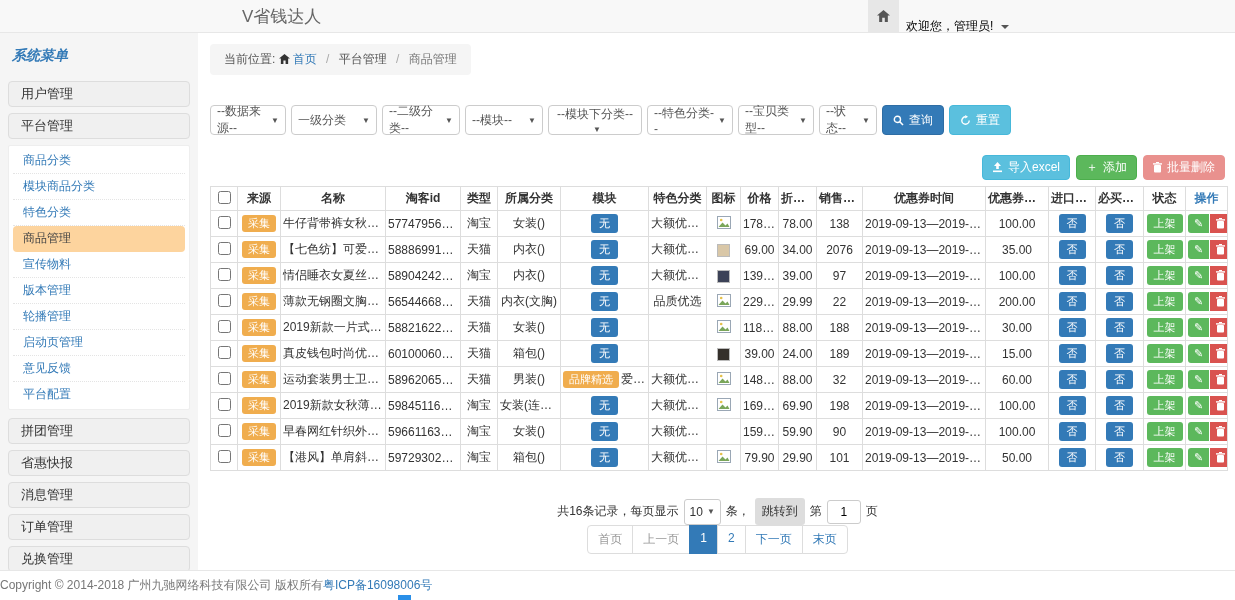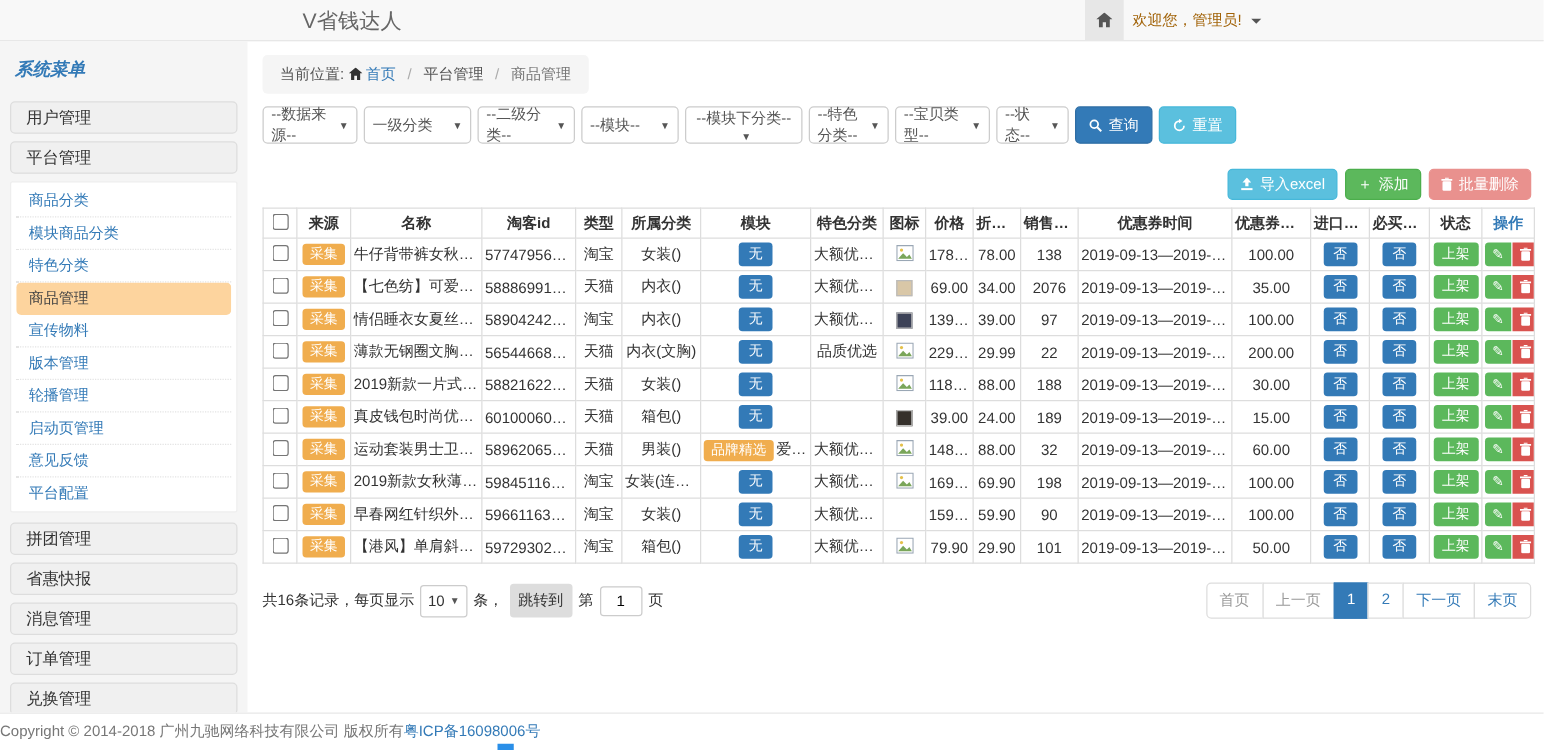--- a/index.html
+++ b/index.html
@@ -8,22 +8,22 @@
     font-family: "Liberation Sans", "DejaVu Sans", sans-serif;
     font-size: 12px; color: #333; background: #fff; position: relative;
   }
   
   .topbar { position: absolute; top: 0; left: 0; right: 0; height: 33px;
     background: #f8f8f8; border-bottom: 1px solid #e7e7e7; }
   .brand { position: absolute; left: 242px; top: 0; line-height: 33px;
     font-size: 17px; color: #666; }
   .home-btn { position: absolute; left: 868px; top: 0; width: 31px; height: 32px;
     background: #e7e7e7; display: flex; align-items: center; justify-content: center; cursor: pointer; }
-  .user-menu { position: absolute; left: 906px; top: 0; line-height: 32px;
-    color: #a16207; cursor: pointer; }
+  .user-menu { position: absolute; left: 906px; top: 10px; line-height: 32px;
+    color: #000000; cursor: pointer; }
   .caret { display: inline-block; width: 0; height: 0; margin-left: 4px; vertical-align: middle;
     border-left: 4px solid transparent; border-right: 4px solid transparent; border-top: 4px solid #555; }
   
   .sidebar { position: absolute; left: 0; top: 33px; width: 198px; height: 537px;
     background: #f5f5f5; padding: 6px 8px; overflow: hidden; }
   .side-title { color: #337ab7; font-weight: bold; font-size: 14px; margin: 8px 0 16px 4px; font-style: italic; }
   .side-header { background: #f0f0f0; border: 1px solid #ddd; border-radius: 4px;
     padding: 5px 12px; line-height: 14px; font-size: 13px; color: #333;
     margin-bottom: 6px; cursor: pointer; }
   .side-sub { background: #fff; border: 1px solid #eee; border-radius: 2px; margin-bottom: 8px; padding: 2px 4px; }
@@ -73,21 +73,21 @@
   .tag-blue { background: #337ab7; padding: 4px 8px; cursor: pointer; }
   .tag-green { background: #5cb85c; padding: 4px 7px; cursor: pointer; }
   .module-extra { margin-left: 2px; }
   .icon-photo { display: inline-block; width: 13px; height: 13px; border: 1px solid #bbb; vertical-align: middle; }
   .btn-pair { display: inline-flex; gap: 1px; }
   .mini-btn { width: 21px; height: 19px; display: inline-flex; align-items: center;
     justify-content: center; color: #fff; cursor: pointer; font-size: 11px; }
   .mini-edit { background: #5cb85c; border-radius: 3px 0 0 3px; }
   .mini-del  { background: #d9534f; border-radius: 0 3px 3px 0; }
   
-  .pag-row { margin-top: 15px; display: flex; justify-content: space-between; align-items: center; }
+  .pag-row { margin-top: 27px; display: flex; justify-content: space-between; align-items: center; flex-direction: column; }
   .pag-left { display: flex; align-items: center; gap: 5px; color: #333; }
   .mini-select { height: 26px; border: 1px solid #ccc; border-radius: 3px; background: #fff;
     display: inline-flex; align-items: center; padding: 0 5px; cursor: pointer; }
   .jump-btn { background: #ddd; border-radius: 3px; padding: 5px 7px; cursor: pointer; color: #333; }
   .page-input { width: 34px; height: 24px; border: 1px solid #ccc; border-radius: 3px;
     text-align: center; font-size: 12px; font-family: inherit; }
   .pager { display: flex; }
   .pager .pg { border: 1px solid #ddd; background: #fff; color: #337ab7;
     padding: 5px 10px; margin-left: -1px; cursor: pointer; }
   .pager .pg:first-child { border-radius: 4px 0 0 4px; margin-left: 0; }
@@ -171,21 +171,21 @@
         <span class="select-caret">▼</span>
       </div>
       <div class="select-box" style="width: 78px;">
         <span>--模块--</span>
         <span class="select-caret">▼</span>
       </div>
       <div class="select-box" style="width: 94px; flex-direction: column;">
         <span>--模块下分类--</span>
         <span class="select-caret">▼</span>
       </div>
-      <div class="select-box" style="width: 64px;">
+      <div class="select-box" style="width: 86px; margin-top: 20px;">
         <span>--特色分类--</span>
         <span class="select-caret">▼</span>
       </div>
       <div class="select-box" style="width: 76px;">
         <span>--宝贝类型--</span>
         <span class="select-caret">▼</span>
       </div>
       <div class="select-box" style="width: 58px;">
         <span>--状态--</span>
         <span class="select-caret">▼</span>

